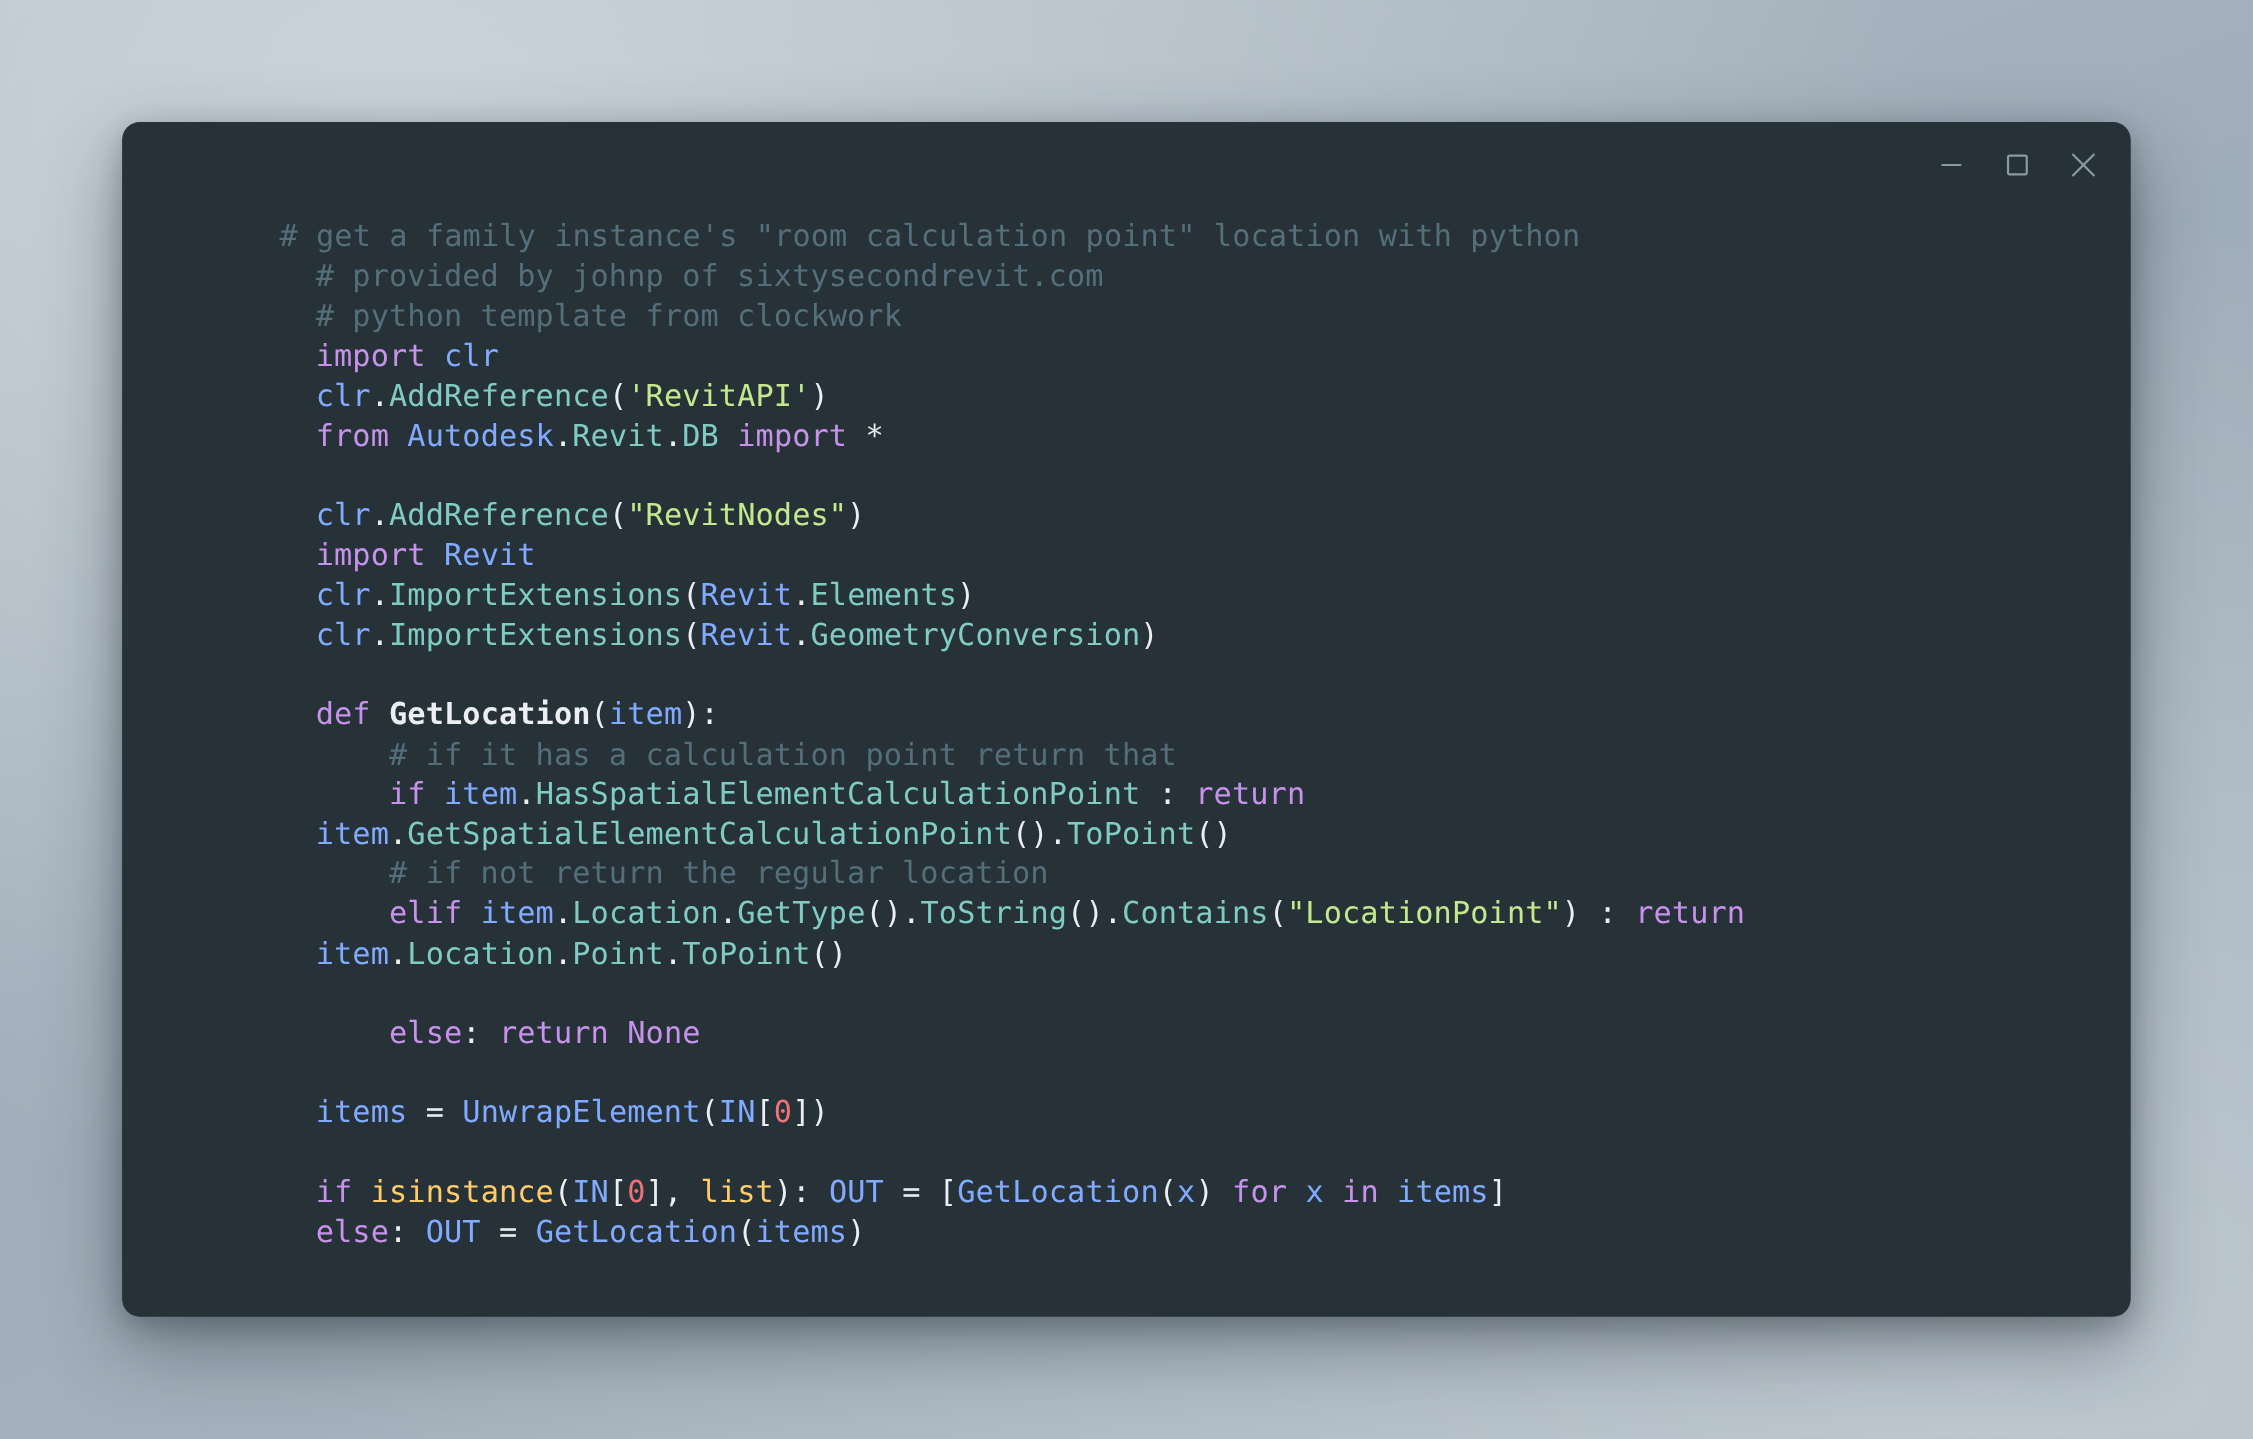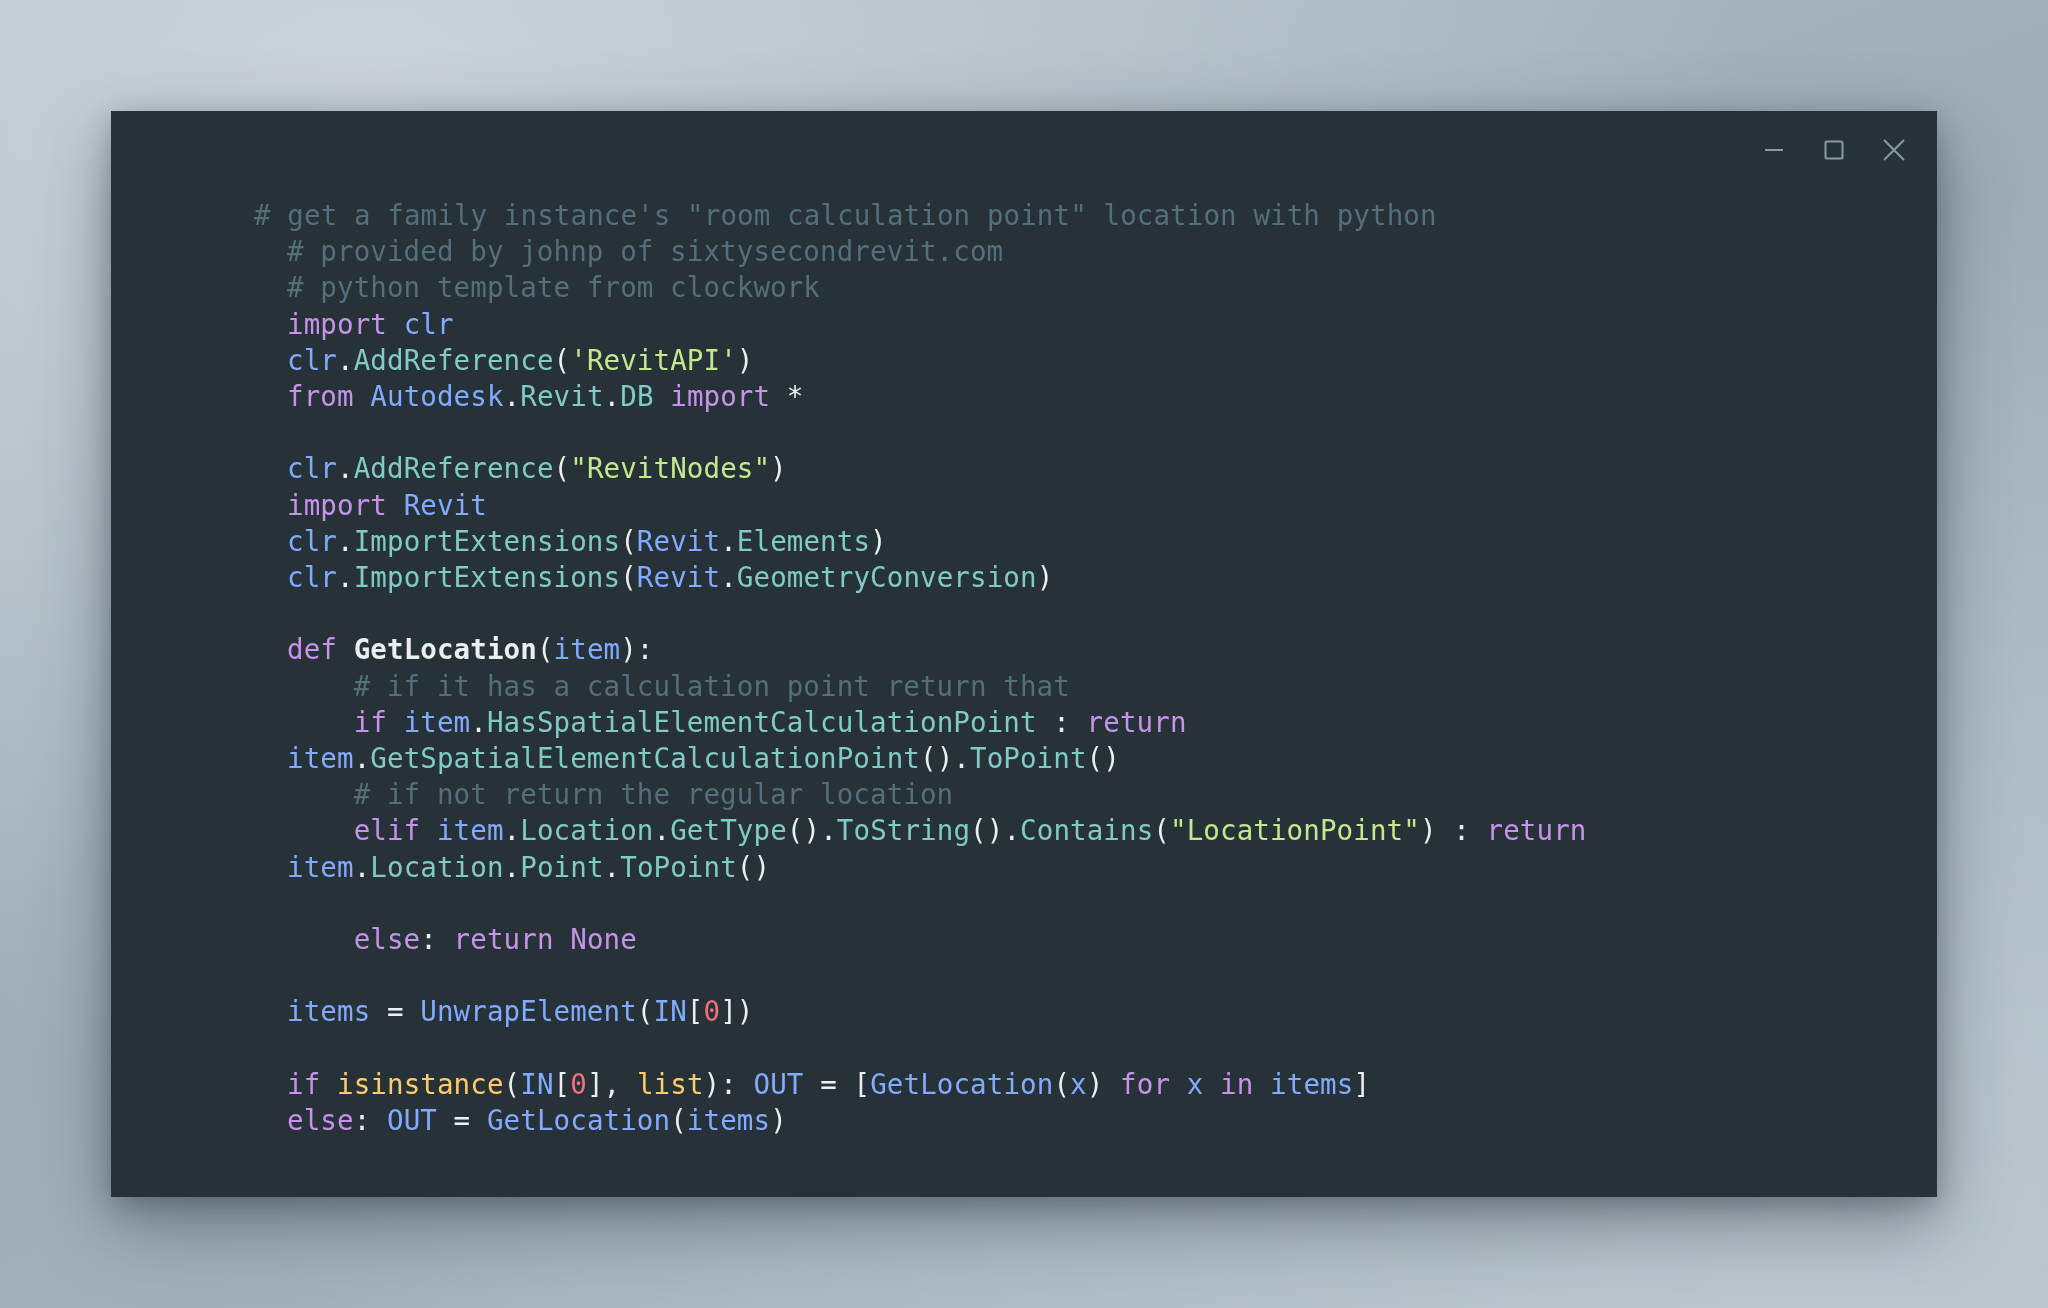--- a/index.html
+++ b/index.html
@@ -23,21 +23,21 @@
   }
 
   
   #code-window {
     position: absolute;
     left: 111px;
     top: 111px;
     width: 1826px;
     height: 1086px;
     background: #263238;
-    border-radius: 0;
+    border-radius: 16px;
     box-shadow: 0 26px 70px rgba(28,38,48,0.42),
                 0 8px 24px rgba(28,38,48,0.26);
     box-sizing: border-box;
     overflow: hidden;
   }
   #titlebar {
     position: absolute;
     top: 0; left: 0; right: 0;
     height: 86px;
   }

